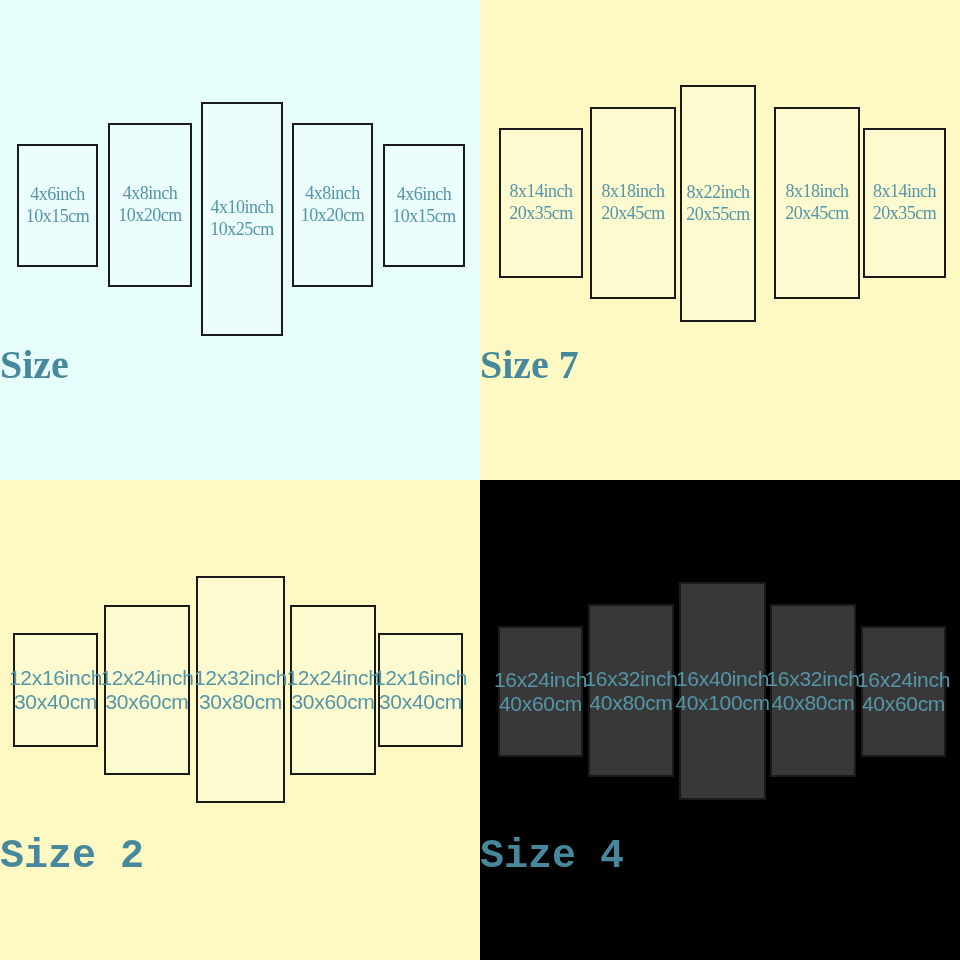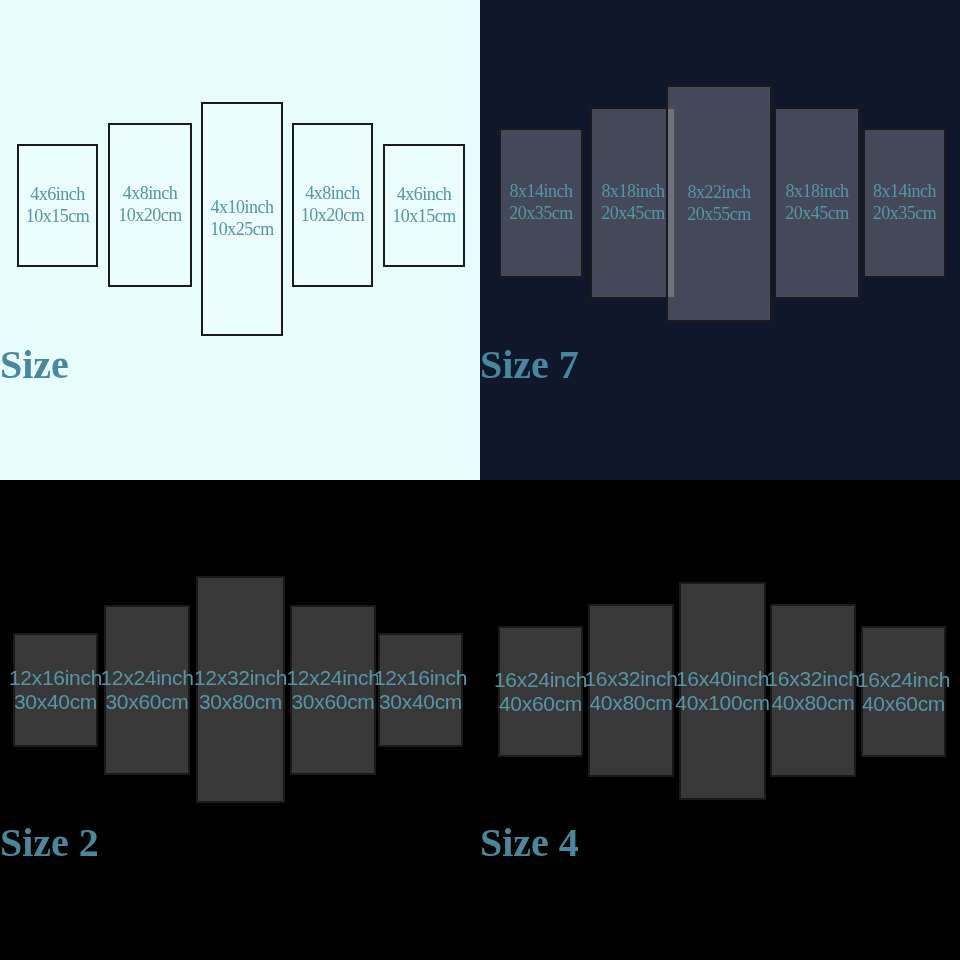--- a/index.html
+++ b/index.html
@@ -53,21 +53,21 @@
     left:0;right:0;
     margin:0;
     text-align:left;
     font-family:"Liberation Serif",serif;
     font-weight:bold;
     font-size:40px;
     line-height:1;
     color:var(--title-text, #47889d);
   }
   .q-top .title{top:345px;}
-  .q-bottom .title{top:343px;}
+  .q-bottom .title{top:357px;font-family:Liberation Mono, monospace;}
 </style>
 </head>
 <body>
 
 <div class="page">
 
   <section class="quadrant q-top" style="background-color: rgb(230, 253, 251);">
     <div class="panel" style="left:17px;top:144px;width:81px;height:123px">
       <div class="panel-label">
         <span>4x6inch</span>
@@ -94,55 +94,55 @@
     </div>
     <div class="panel" style="left:383px;top:144px;width:82px;height:123px">
       <div class="panel-label">
         <span>4x6inch</span>
         <span>10x15cm</span>
       </div>
     </div>
     <h2 class="title">Size</h2>
   </section>
 
-  <section class="quadrant q-top" style="background-color: #0f172a;">
+  <section class="quadrant q-top" style="background-color: #fef9c3;">
     <div class="panel" style="left:19px;top:128px;width:84px;height:150px">
       <div class="panel-label">
         <span>8x14inch</span>
         <span>20x35cm</span>
       </div>
     </div>
     <div class="panel" style="left:110px;top:107px;width:86px;height:192px">
       <div class="panel-label">
         <span>8x18inch</span>
         <span>20x45cm</span>
       </div>
     </div>
-    <div class="panel" style="left:186px;top:85px;width:106px;height:237px">
+    <div class="panel" style="left:200px;top:85px;width:76px;height:237px">
       <div class="panel-label">
         <span>8x22inch</span>
         <span>20x55cm</span>
       </div>
     </div>
     <div class="panel" style="left:294px;top:107px;width:86px;height:192px">
       <div class="panel-label">
         <span>8x18inch</span>
         <span>20x45cm</span>
       </div>
     </div>
     <div class="panel" style="left:383px;top:128px;width:83px;height:150px">
       <div class="panel-label">
         <span>8x14inch</span>
         <span>20x35cm</span>
       </div>
     </div>
     <h2 class="title">Size 7</h2>
   </section>
 
-  <section class="quadrant q-bottom" style="background-color: #000000;">
+  <section class="quadrant q-bottom" style="background-color: #fef9c3;">
     <div class="panel" style="left:13px;top:153px;width:85px;height:114px">
       <div class="panel-label">
         <span>12x16inch</span>
         <span>30x40cm</span>
       </div>
     </div>
     <div class="panel" style="left:104px;top:125px;width:86px;height:170px">
       <div class="panel-label">
         <span>12x24inch</span>
         <span>30x60cm</span>

